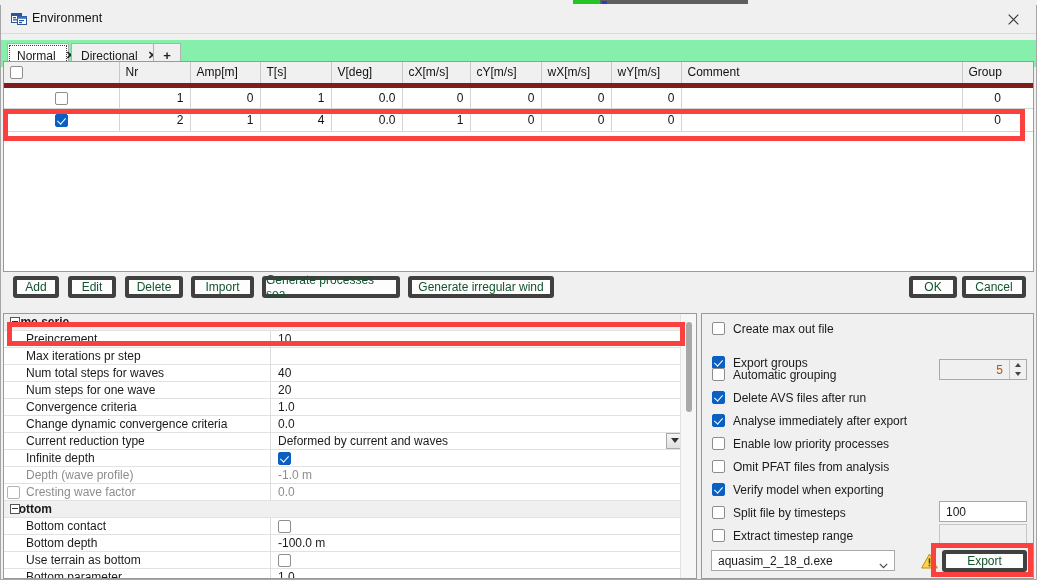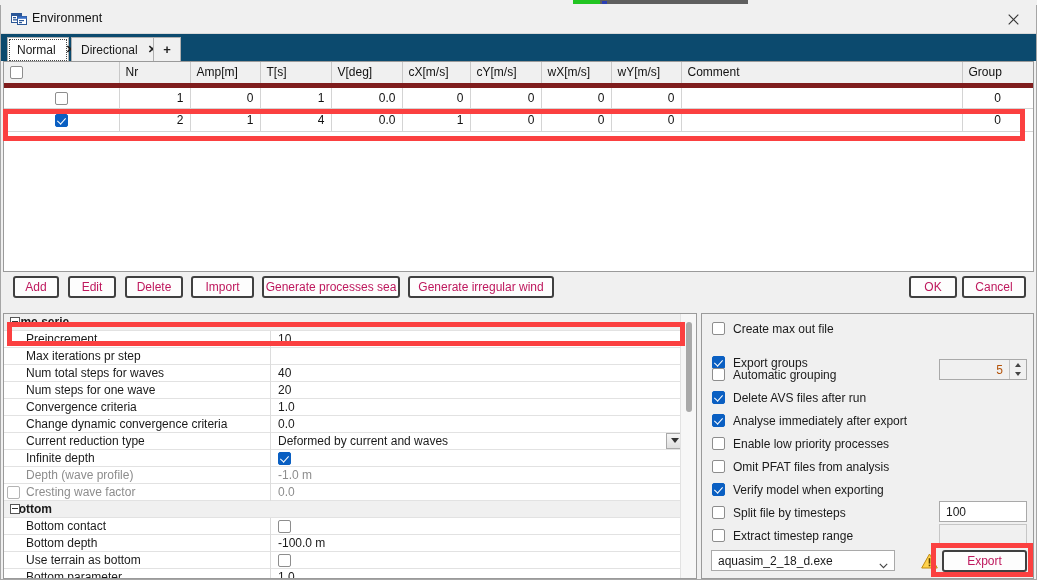--- a/index.html
+++ b/index.html
@@ -44,22 +44,22 @@
   }
   .close-btn {
     position:absolute; right:0; top:0; width:45px; height:28px;
     display:flex; align-items:center; justify-content:center;
     cursor:pointer;
   }
   .close-btn svg { display:block; }
 
   
   .tabbar {
-    position:absolute; left:0; top:29px; width:1035px; height:27px;
-    background:#0c4a6e;
+    position:absolute; left:0; top:35px; width:1035px; height:27px;
+    background:#86efac;
   }
   .tab {
     position:absolute; top:3px; height:24px;
     display:flex; align-items:center;
     padding:0 7px 0 9px;
     background:#f0f0f0;
     border:1px solid #b0b0b0;
     border-bottom:none;
     font-size:12px;
     cursor:pointer;
@@ -122,22 +122,22 @@
 
   
   .redbox {
     position:absolute; border:5px solid #fb4040; pointer-events:none;
     z-index:40;
   }
 
   
   .btn {
     position:absolute; height:22px;
-    background:#fdfdfd; border:2px solid #404040; border-radius:3px;
-    font-size:12px; color:#be185d; cursor:pointer;
+    background:#fdfdfd; border:4px solid #404040; border-radius:3px;
+    font-size:12px; color:#14532d; cursor:pointer;
     display:flex; align-items:center; justify-content:center;
   }
 
   
   .bottom-left {
     position:absolute; left:2px; top:308px; width:694px; height:266px;
     background:#ffffff; border:1px solid #9a9a9a;
     overflow:hidden;
   }
   .bottom-right {

